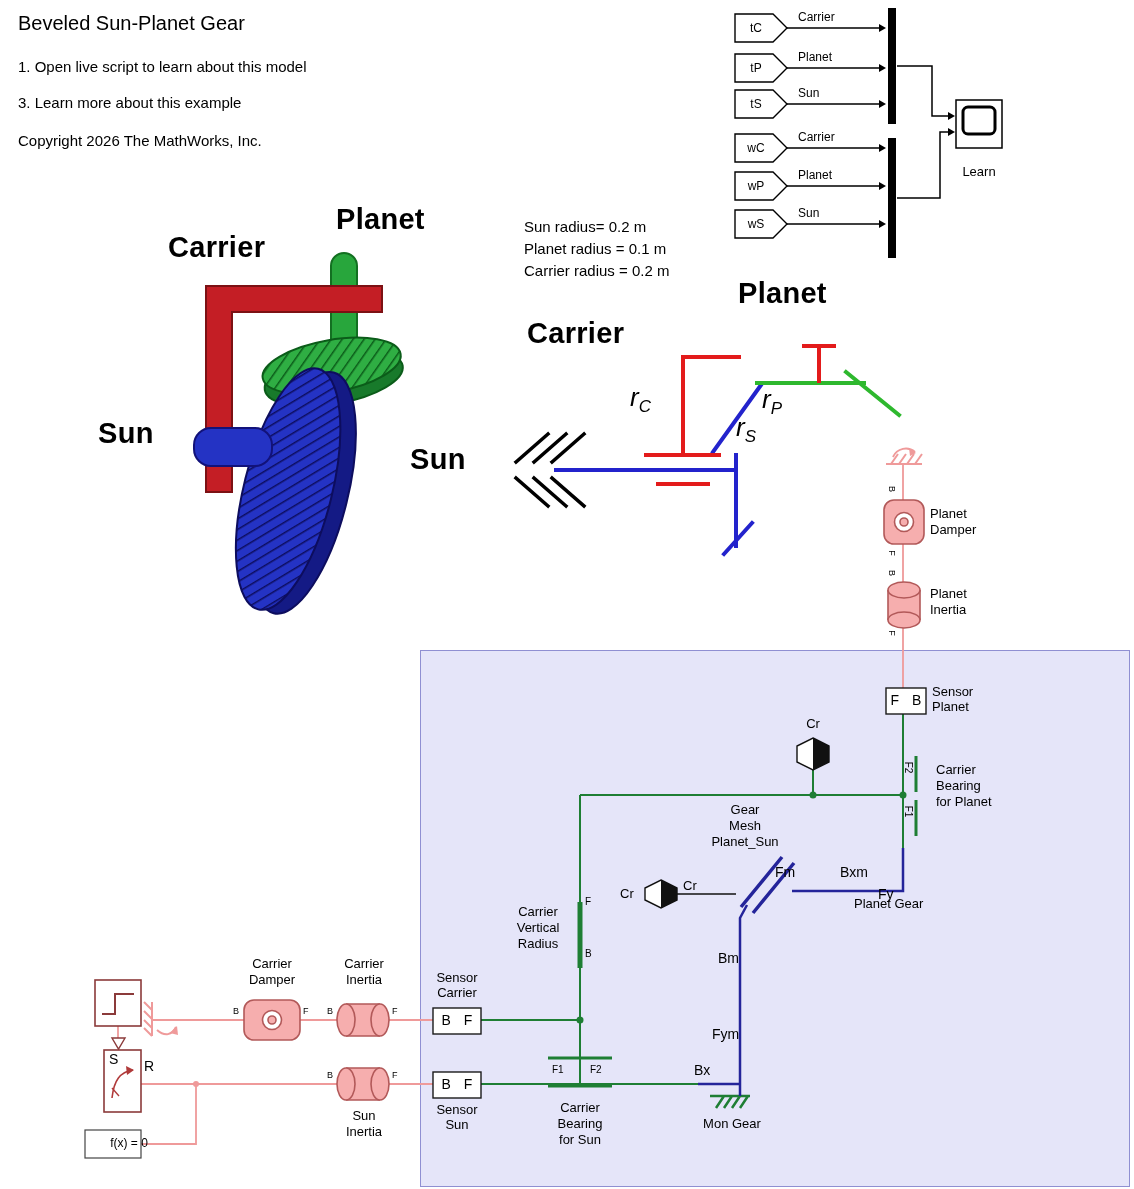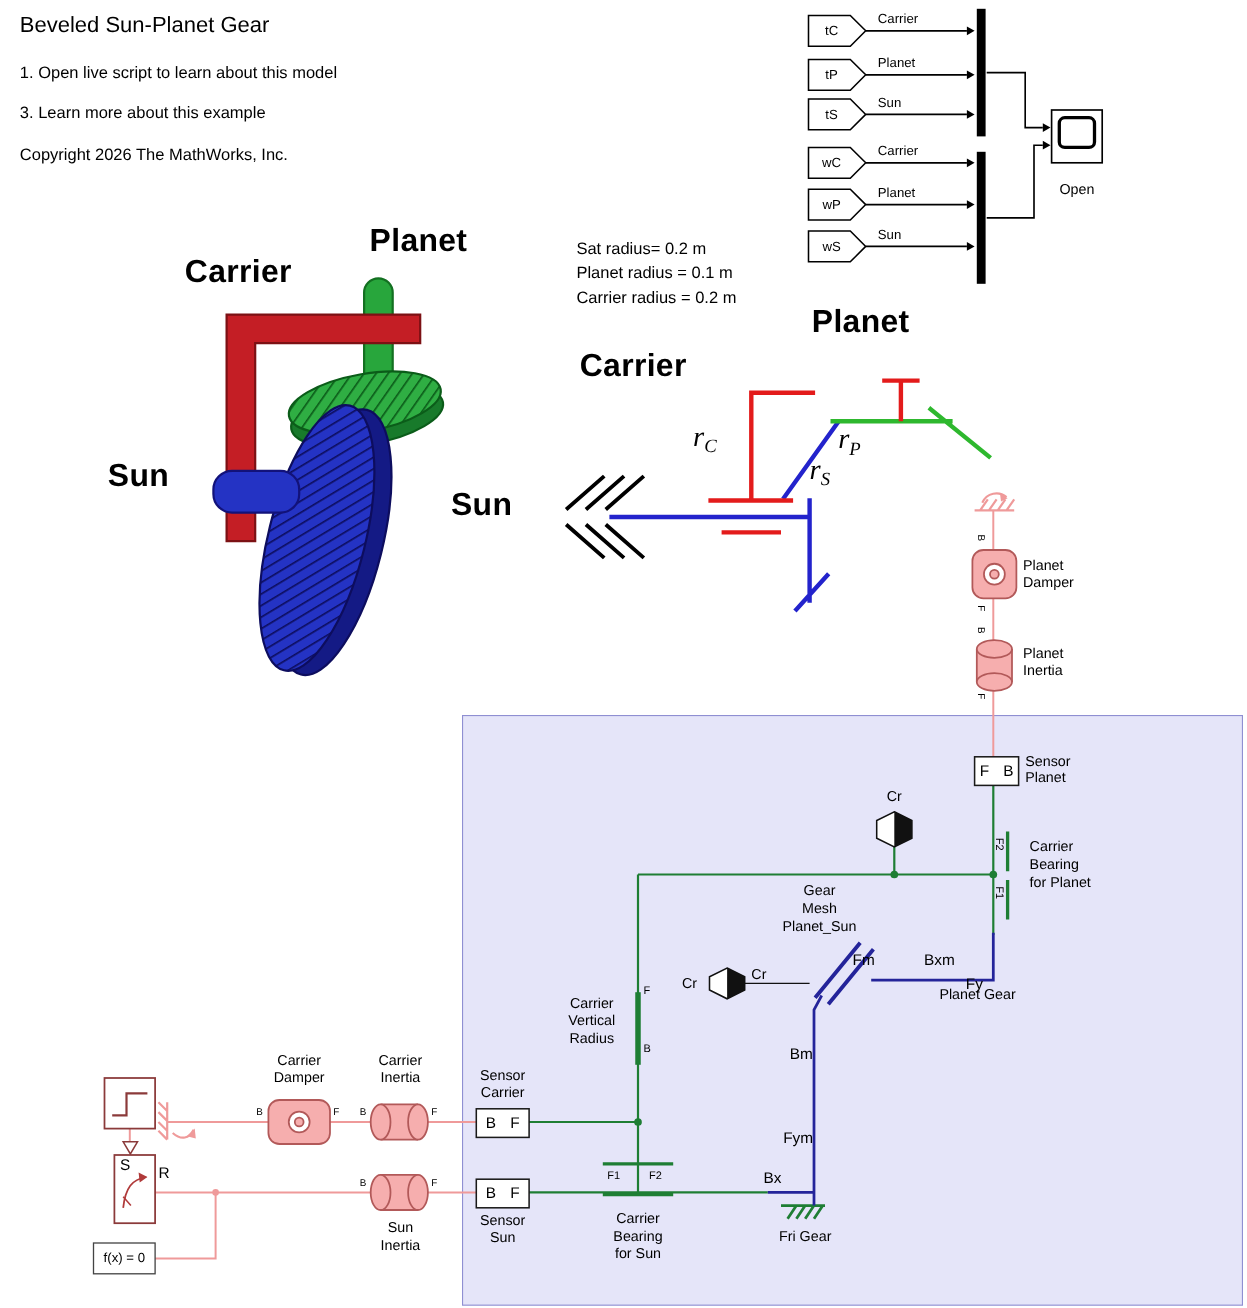--- a/index.html
+++ b/index.html
@@ -10,21 +10,21 @@
 .c{text-align:center}
 .big{font-size:29px;font-weight:bold;letter-spacing:.3px}
 .s15{font-size:15px;line-height:22px}
 .s13{font-size:15px;line-height:18px}
 .s12{font-size:12px;line-height:14px}
 .s11{font-size:14px;line-height:13px}
 .s10{font-size:10px;line-height:11px}
 .s9{font-size:9px;line-height:10px}
 .lh16{line-height:16px}
 .rot{transform:rotate(90deg);transform-origin:center center}
-.serif{font-family:Liberation Serif, serif;font-style:italic;font-size:26px;line-height:26px}
+.serif{font-family:Liberation Sans, sans-serif;font-style:italic;font-size:26px;line-height:26px}
 .serif sub{font-size:17px;font-style:italic}
 .ports{word-spacing:9px}
 .ttl{font-size:20px;font-weight:normal}
 </style>
 </head>
 <body>
 
 <div class="canvas">
 
   <div class="region" style="left:420px;top:650px;width:708px;height:535px"></div>
@@ -205,27 +205,27 @@
   <div class="lbl s12 c" style="left:737px;top:141px;width:38px">wC</div>
   <div class="lbl s12 c" style="left:737px;top:179px;width:38px">wP</div>
   <div class="lbl s12 c" style="left:737px;top:217px;width:38px">wS</div>
 
   <div class="lbl s12" style="left:798px;top:10px">Carrier</div>
   <div class="lbl s12" style="left:798px;top:50px">Planet</div>
   <div class="lbl s12" style="left:798px;top:86px">Sun</div>
   <div class="lbl s12" style="left:798px;top:130px">Carrier</div>
   <div class="lbl s12" style="left:798px;top:168px">Planet</div>
   <div class="lbl s12" style="left:798px;top:206px">Sun</div>
-  <div class="lbl c" style="left:950px;top:164px;width:58px">Open</div>
+  <div class="lbl c" style="left:950px;top:164px;width:58px">Learn</div>
 
   <div class="lbl big" style="left:336px;top:212px">Planet</div>
   <div class="lbl big" style="left:168px;top:240px">Carrier</div>
   <div class="lbl big" style="left:98px;top:426px">Sun</div>
 
-  <div class="lbl s15" style="left:524px;top:216px">Sat radius= 0.2 m
+  <div class="lbl s15" style="left:524px;top:216px">Sun radius= 0.2 m
 Planet radius = 0.1 m
 Carrier radius = 0.2 m</div>
 
   <div class="lbl big" style="left:738px;top:286px">Planet</div>
   <div class="lbl big" style="left:527px;top:326px">Carrier</div>
   <div class="lbl big" style="left:410px;top:452px">Sun</div>
   <div class="lbl serif" style="left:630px;top:384px"><span>r</span><sub>C</sub></div>
   <div class="lbl serif" style="left:762px;top:386px"><span>r</span><sub>P</sub></div>
   <div class="lbl serif" style="left:736px;top:414px"><span>r</span><sub>S</sub></div>
 
@@ -257,21 +257,21 @@
   <div class="lbl" style="left:620px;top:886px">Cr</div>
   <div class="lbl" style="left:683px;top:878px">Cr</div>
   <div class="lbl c lh16" style="left:504px;top:904px;width:68px">Carrier
 Vertical
 Radius</div>
   <div class="lbl s10" style="left:585px;top:896px">F</div>
   <div class="lbl s10" style="left:585px;top:948px">B</div>
   <div class="lbl s11" style="left:718px;top:952px">Bm</div>
   <div class="lbl s11" style="left:712px;top:1028px">Fym</div>
   <div class="lbl s11" style="left:694px;top:1064px">Bx</div>
-  <div class="lbl c" style="left:698px;top:1116px;width:68px">Fri Gear</div>
+  <div class="lbl c" style="left:698px;top:1116px;width:68px">Mon Gear</div>
   <div class="lbl c" style="left:426px;top:970px;width:62px">Sensor
 Carrier</div>
   <div class="lbl s11 c ports" style="left:433px;top:1014px;width:48px">B F</div>
   <div class="lbl c lh16" style="left:540px;top:1100px;width:80px">Carrier
 Bearing
 for Sun</div>
   <div class="lbl s10" style="left:552px;top:1064px">F1</div>
   <div class="lbl s10" style="left:590px;top:1064px">F2</div>
   <div class="lbl c" style="left:426px;top:1102px;width:62px">Sensor
 Sun</div>
@@ -284,15 +284,15 @@
   <div class="lbl c lh16" style="left:334px;top:1108px;width:60px">Sun
 Inertia</div>
   <div class="lbl s9" style="left:233px;top:1006px">B</div>
   <div class="lbl s9" style="left:303px;top:1006px">F</div>
   <div class="lbl s9" style="left:327px;top:1006px">B</div>
   <div class="lbl s9" style="left:392px;top:1006px">F</div>
   <div class="lbl s9" style="left:327px;top:1070px">B</div>
   <div class="lbl s9" style="left:392px;top:1070px">F</div>
   <div class="lbl s11" style="left:109px;top:1053px">S</div>
   <div class="lbl s11" style="left:144px;top:1060px">R</div>
-  <div class="lbl s12 c" style="left:87px;top:1136px;width:52px">f(x) = 0</div>
+  <div class="lbl s12 c" style="left:103px;top:1136px;width:52px">f(x) = 0</div>
 
 </div>
 
 </body></html>

